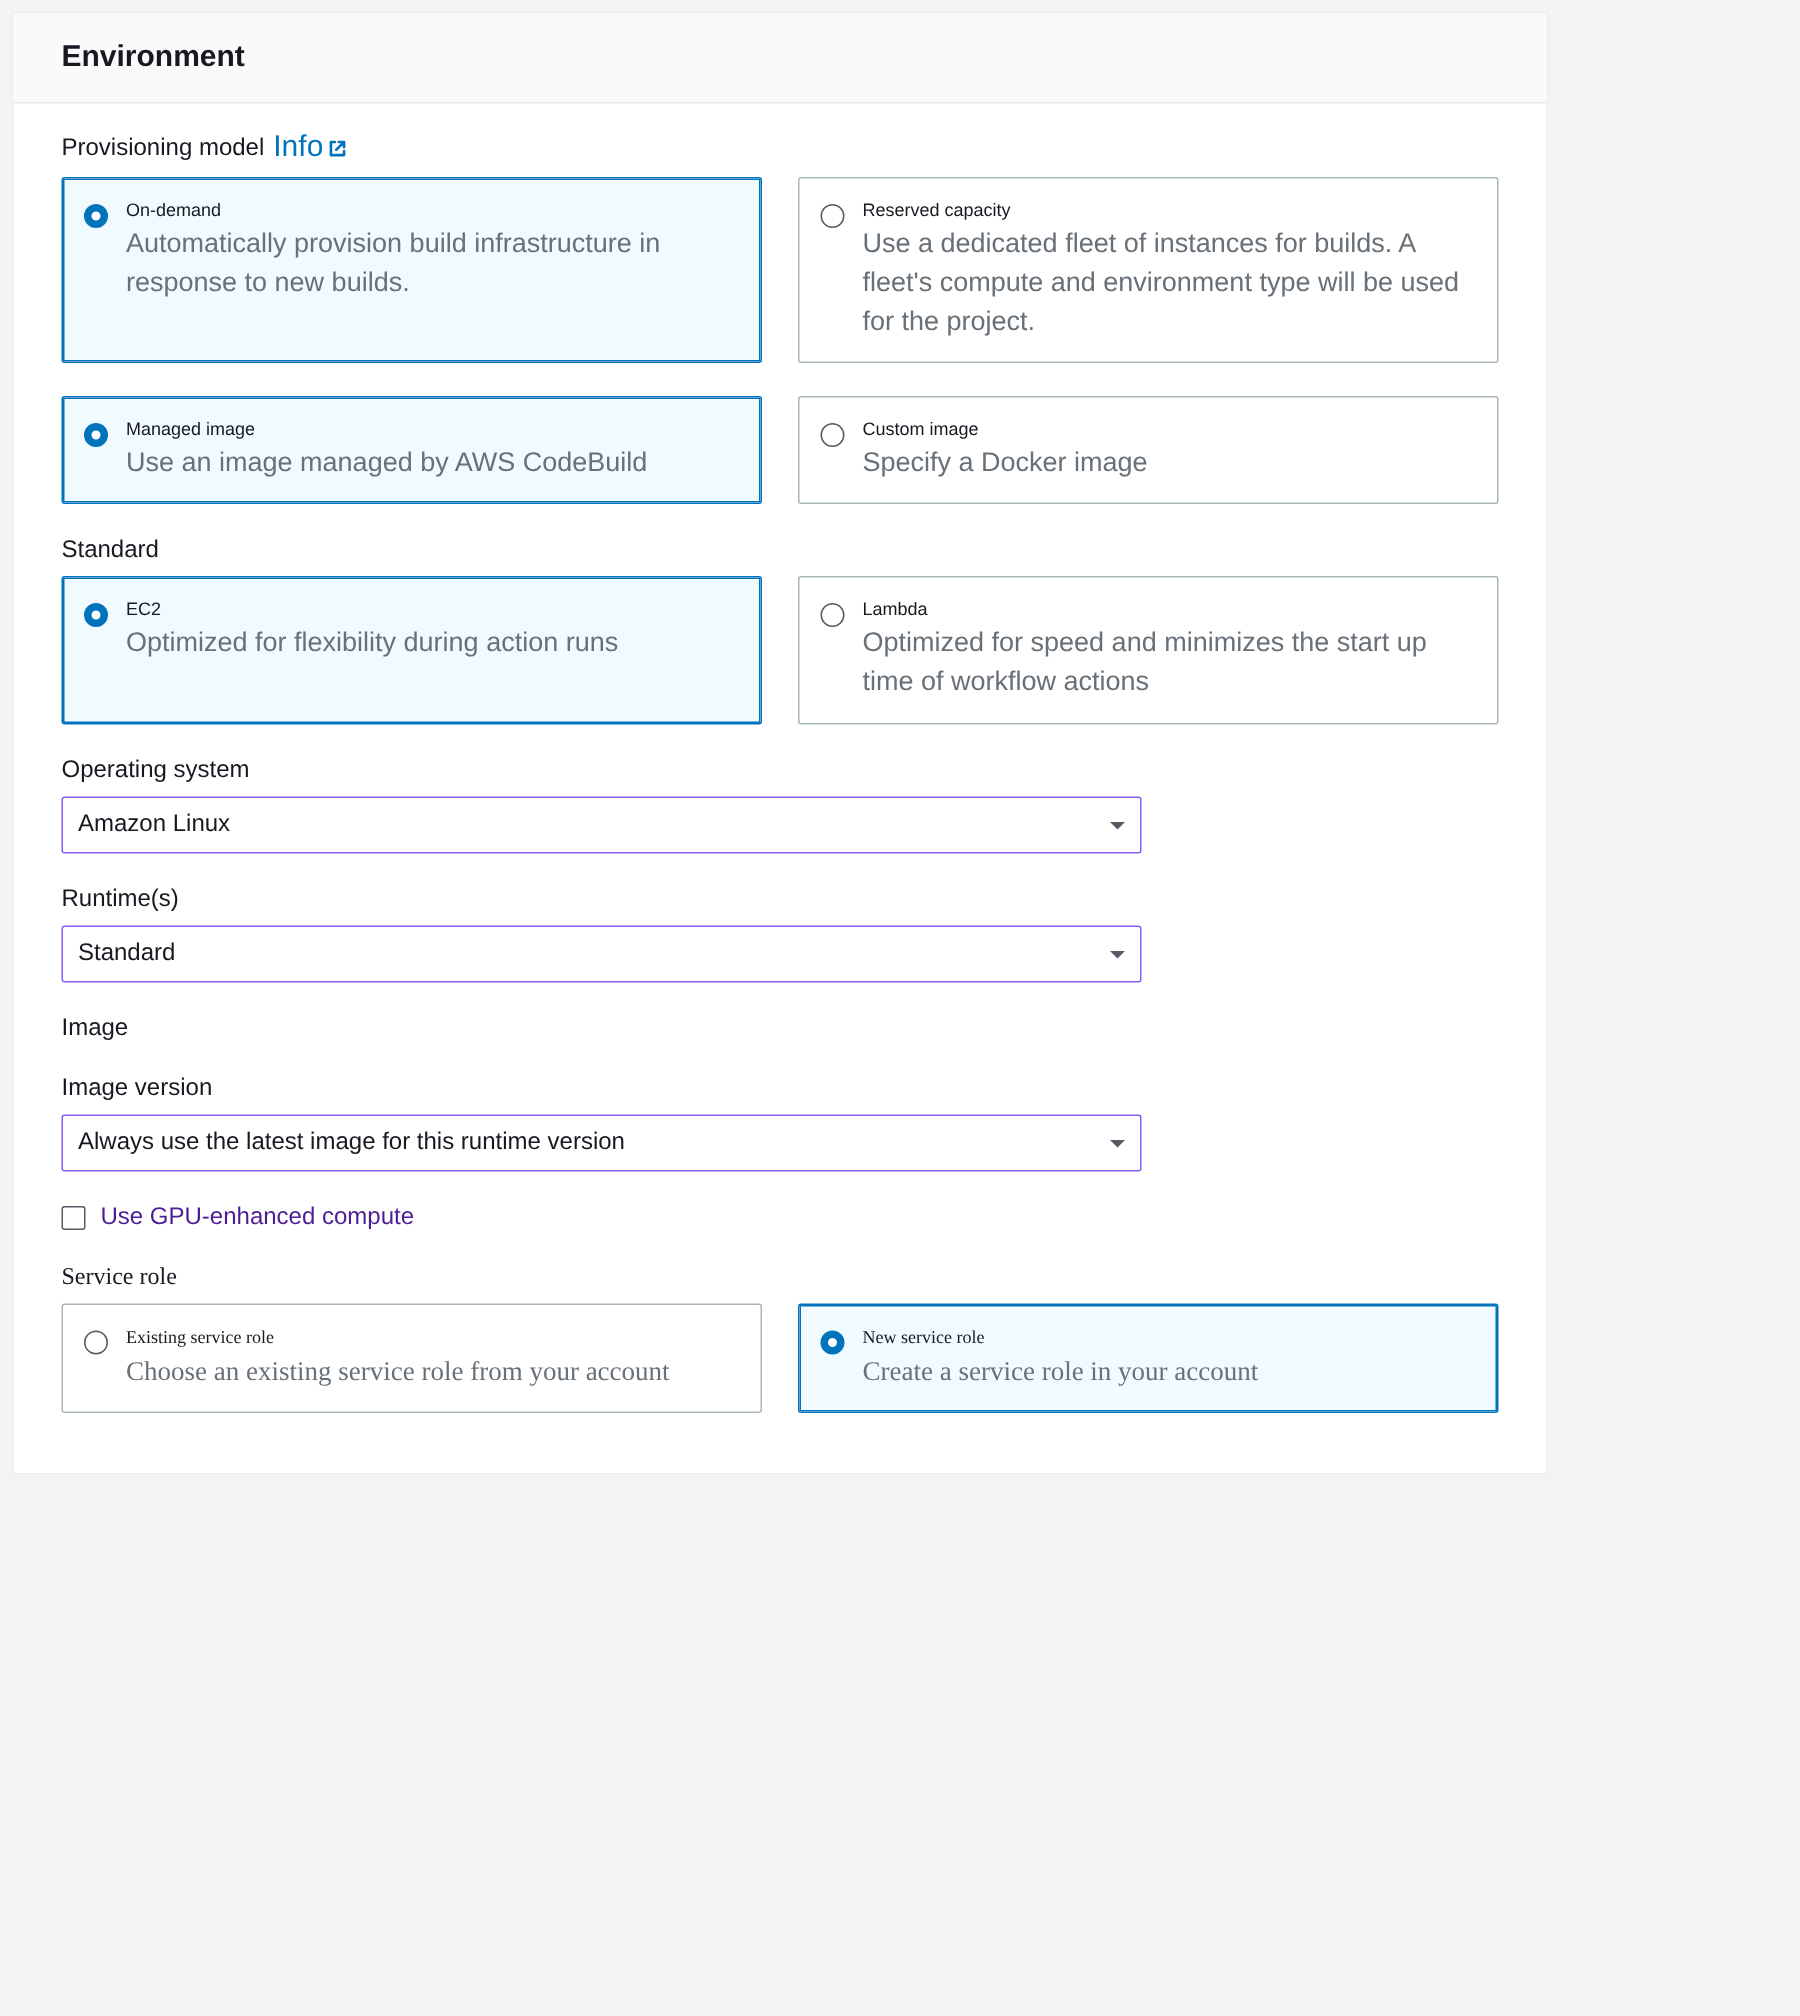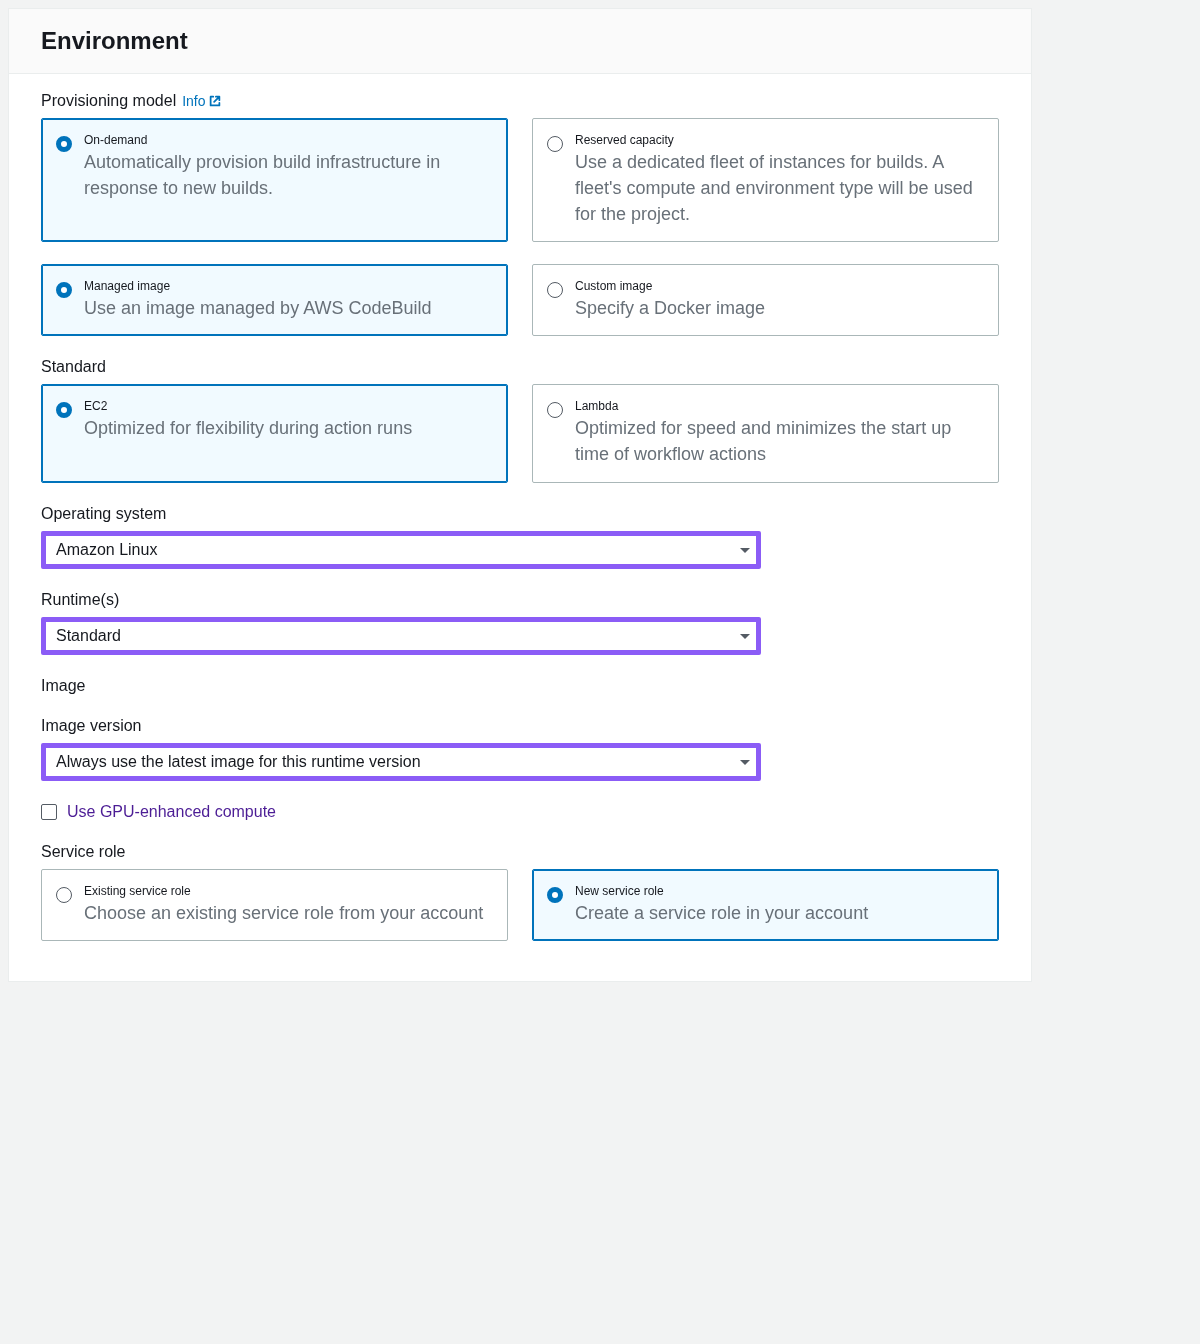--- a/index.html
+++ b/index.html
@@ -14,39 +14,39 @@
       border: 1px solid #eaeded;
       margin: 0;
       min-height: 100%;
     }
     .panel-header {
       padding: 18px 32px 18px 32px;
       border-bottom: 1px solid #eaeded;
       background: #fafafa;
     }
     .panel-header h2 {
-      font-size: 24px;
+      font-size: 20px;
       font-weight: 700;
       color: #16191f;
     }
     .panel-body {
       padding: 18px 32px 24px 32px;
     }
     .field-block { margin-bottom: 22px; }
     .field-label-row {
       font-size: 16px;
       color: #16191f;
       margin-bottom: 8px;
       display: flex;
       align-items: center;
       gap: 6px;
     }
     .info-link {
       color: #0073bb;
-      font-size: 14px;
+      font-size: 20px;
       text-decoration: none;
       display: inline-flex;
       align-items: center;
       gap: 2px;
       cursor: pointer;
     }
     .ext-icon {
       width: 14px; height: 14px;
       stroke: #0073bb; stroke-width: 2; fill: none;
       stroke-linecap: round; stroke-linejoin: round;
@@ -92,21 +92,21 @@
       font-size: 18px;
       color: #687078;
       line-height: 1.45;
     }
     .select-wrap {
       position: relative;
       max-width: 720px;
     }
     .select {
       width: 100%;
-      border: 5px solid #8b5cf6;
+      border: 1px solid #8b5cf6;
       border-radius: 2px;
       padding: 6px 40px 6px 10px;
       font-size: 16px;
       height: 38px;
       line-height: 24px;
       background: #fff;
       cursor: pointer;
       display:flex; align-items:center;
     }
     .select-caret {
@@ -265,21 +265,21 @@
         </div>
       </div>
 
       <div class="field-block">
         <div class="checkbox-row">
           <div class="checkbox"></div>
           <span class="cb-label">Use GPU-enhanced compute</span>
         </div>
       </div>
 
-      <div class="field-block" style="margin-bottom:16px;">
+      <div class="field-block" style="margin-bottom:16px;font-family:Liberation Serif, serif;">
         <div class="field-label-row">
           <span>Service role</span>
         </div>
         <div class="tile-row">
           <div class="tile">
             <div class="radio"></div>
             <div>
               <div class="tile-title">Existing service role</div>
               <div class="tile-desc">Choose an existing service role from your account</div>
             </div>

